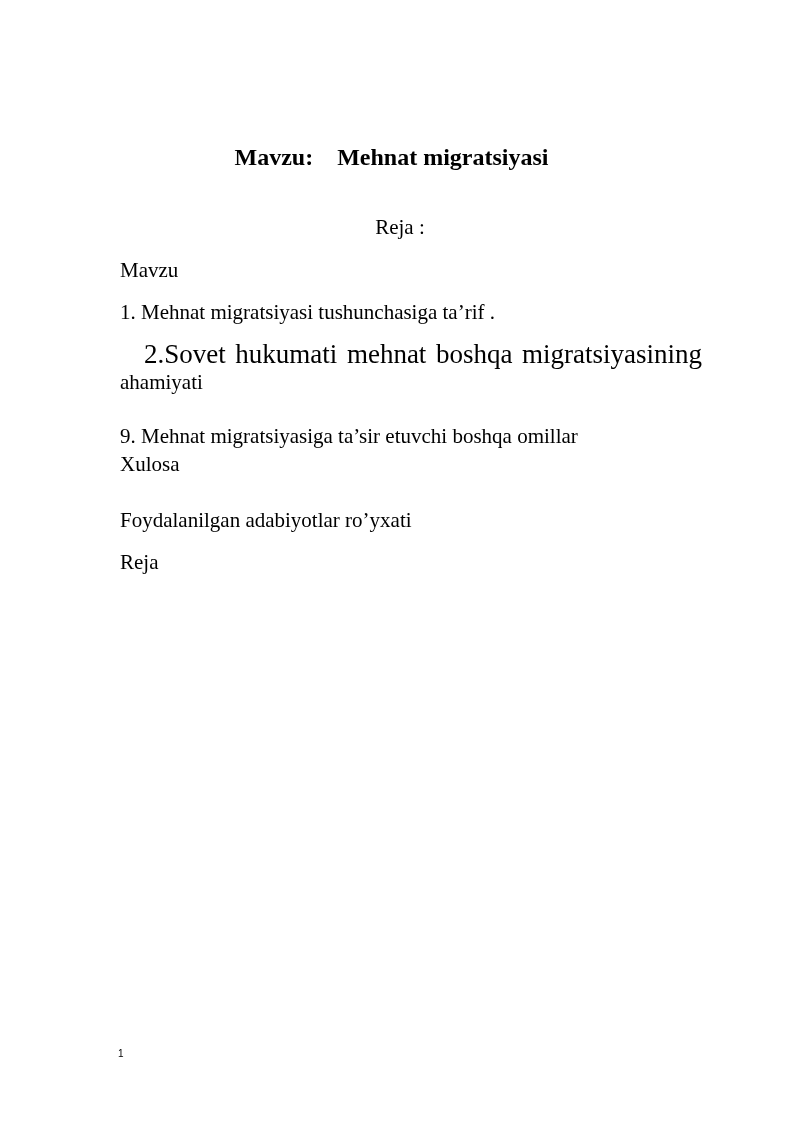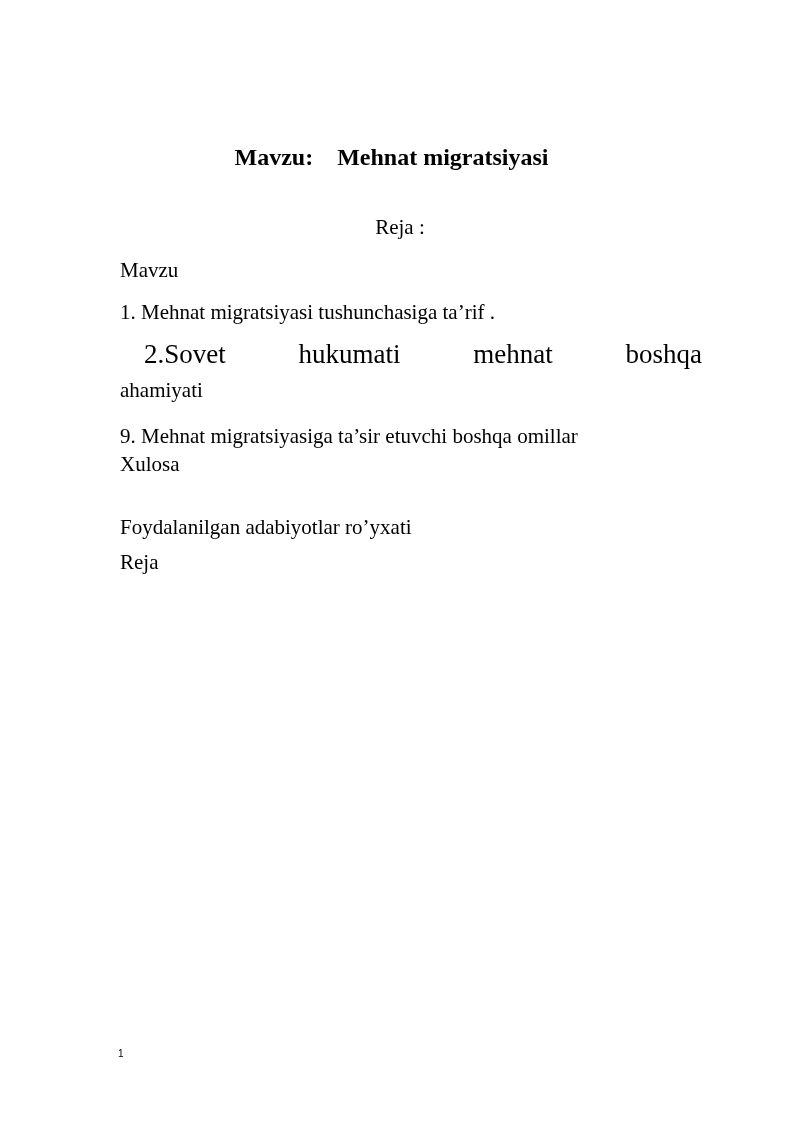--- a/index.html
+++ b/index.html
@@ -22,20 +22,21 @@
 
 <div class="reja">Reja :</div>
 
 <div class="line" style="top:256px;"> Mavzu</div>
 <div class="line" style="top:298px;">1. Mehnat migratsiyasi tushunchasiga ta’rif .</div>
 <div class="justify" style="top:340px;">
   <span>2.Sovet</span>
   <span>hukumati</span>
   <span>mehnat</span>
   <span>boshqa</span>
+  <span>migratsiyasining</span>
 </div>
-<div class="line" style="top:376px;">ahamiyati</div>
+<div class="line" style="top:368px;">ahamiyati</div>
 <div class="line" style="top:422px;">9. Mehnat migratsiyasiga ta’sir etuvchi boshqa omillar</div>
 <div class="line" style="top:450px;">Xulosa</div>
-<div class="line" style="top:506px;margin-top:7px;">Foydalanilgan adabiyotlar ro’yxati</div>
+<div class="line" style="top:506px;">Foydalanilgan adabiyotlar ro’yxati</div>
 <div class="line" style="top:548px;">Reja</div>
 
 <div class="pagenum">1</div>
 
 </body></html>

